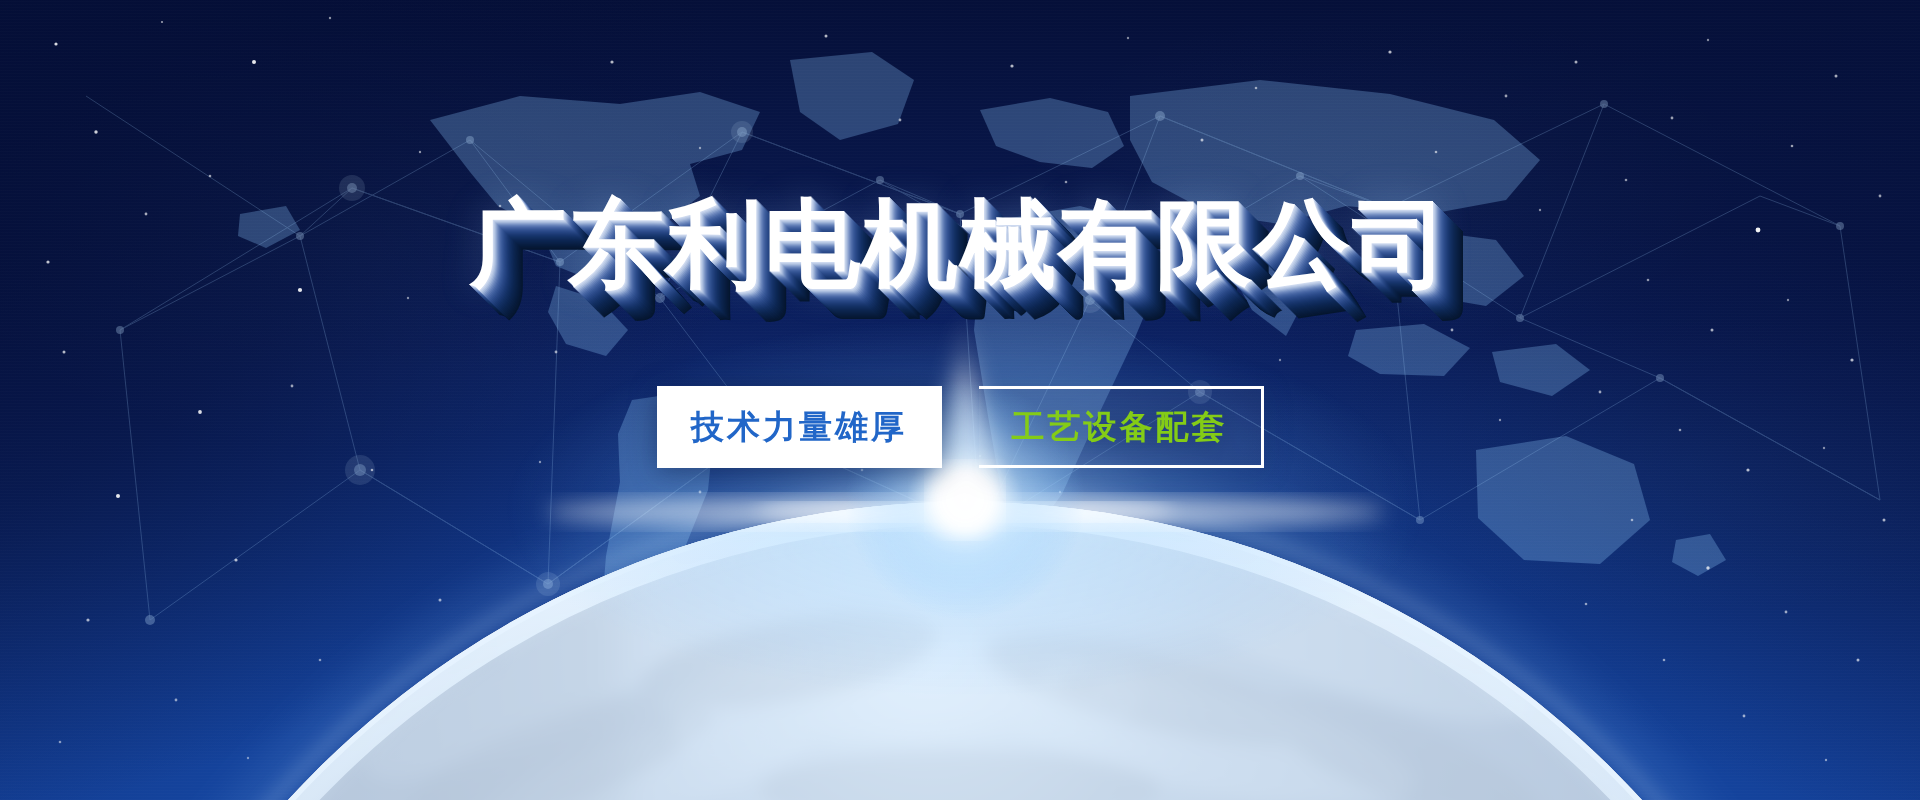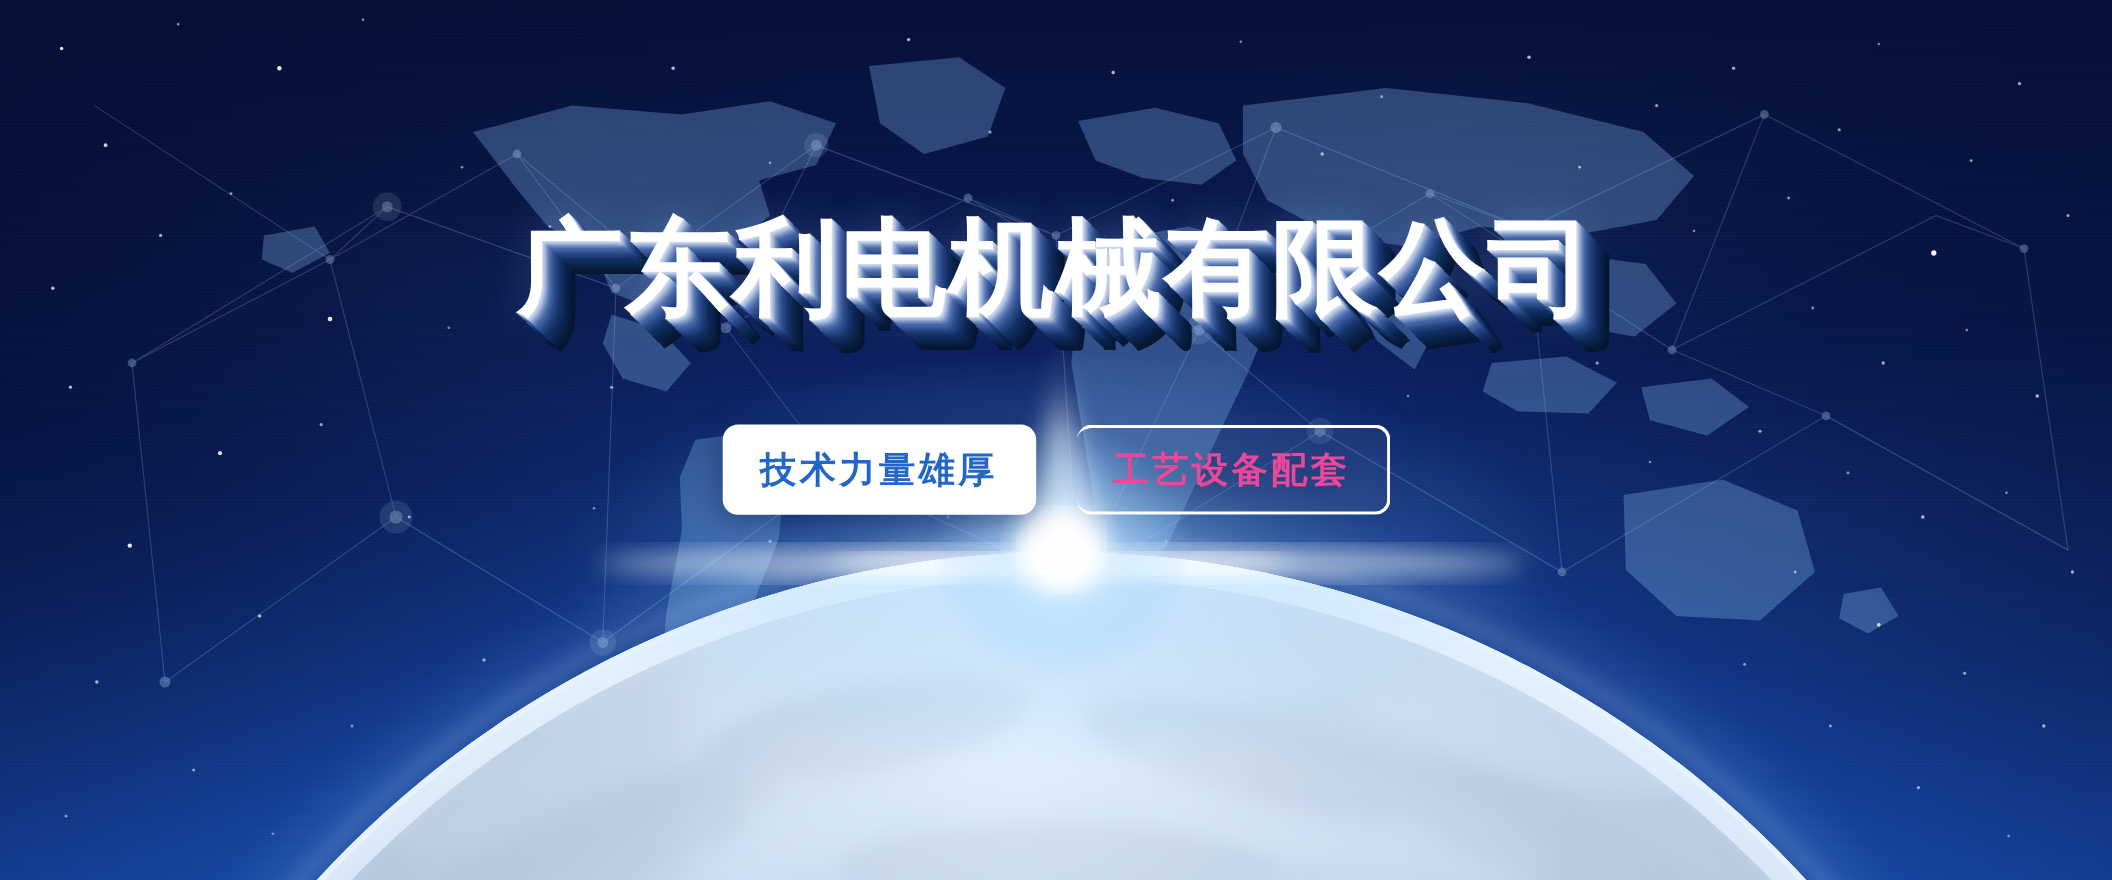--- a/index.html
+++ b/index.html
@@ -97,31 +97,30 @@
   .tag-cell {
     display: flex;
     align-items: center;
     justify-content: center;
     font-family: "Liberation Sans", "DejaVu Sans", sans-serif;
     font-weight: 700;
     font-size: 33px;
     letter-spacing: 3px;
     white-space: nowrap;
     box-sizing: border-box;
-    border-radius: 14px;
   }
   .tag-cell.solid {
     width: 285px;
     background: #ffffff;
     color: #2166c8;
   }
   .tag-cell.outline {
     width: 285px;
     background: rgba(255,255,255,.04);
-    color: #ec4899;
+    color: #84cc16;
     border: 3px solid #ffffff;
     border-left: none;
     margin-left: 37px;
   }
 
   
   #earth-wrap {
     position: absolute;
     left: 0; top: 0; width: 1920px; height: 800px;
     z-index: 8;

